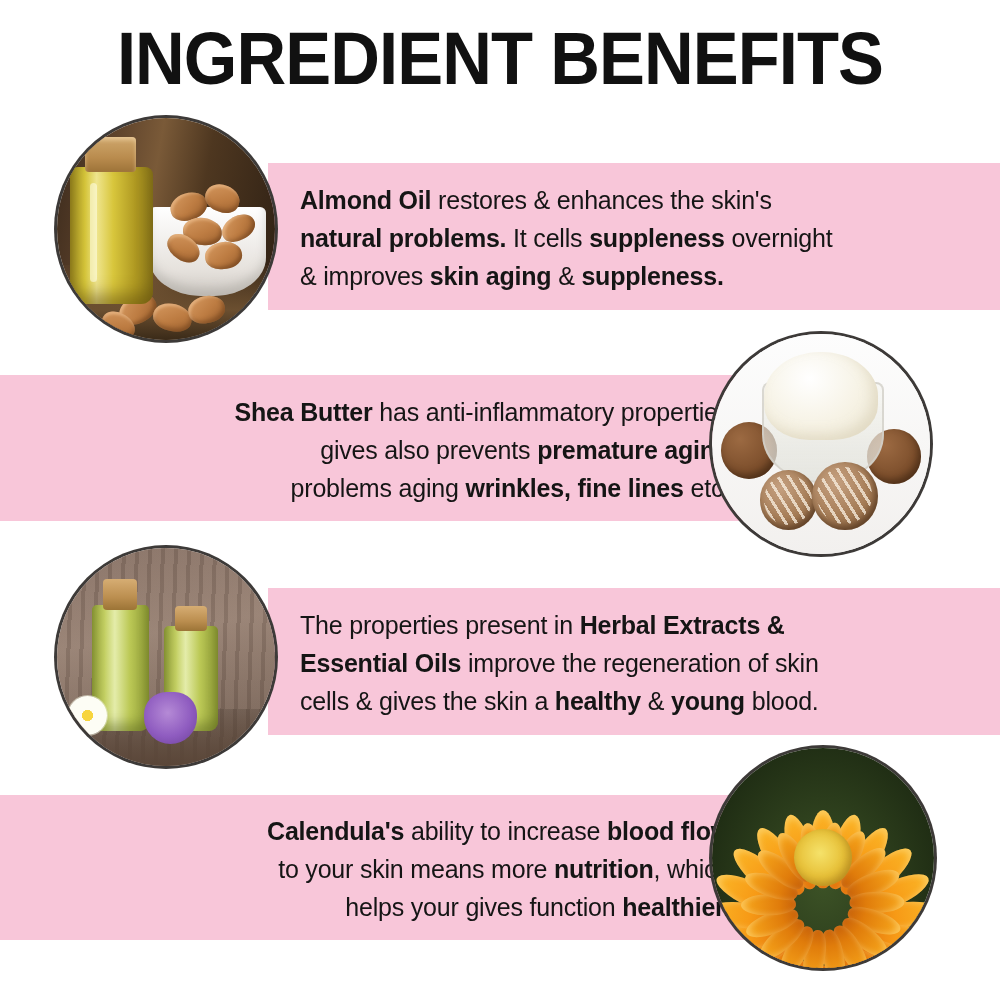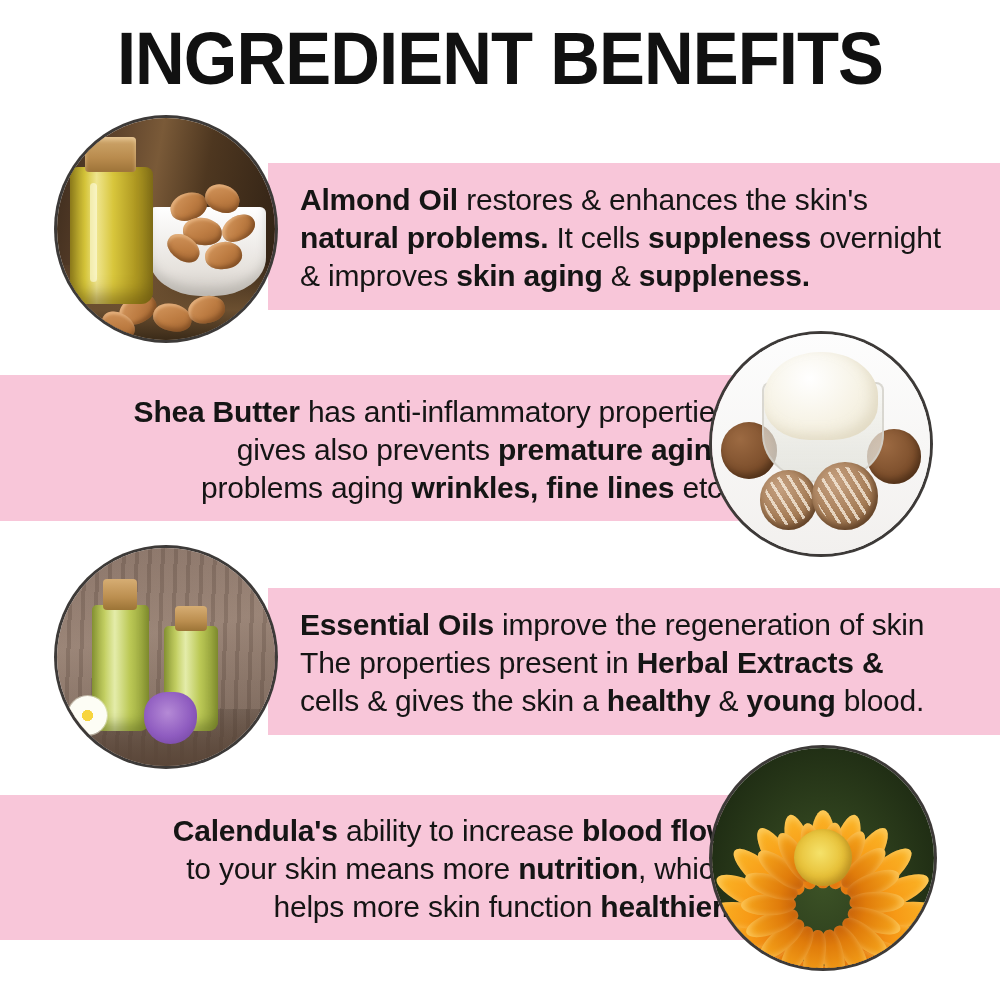--- a/index.html
+++ b/index.html
@@ -31,21 +31,21 @@
   .band{position:absolute;background:#f8c6d9;}
   .band-1{left:268px;top:163px;width:732px;height:147px;}
   .band-2{left:0px;top:375px;width:770px;height:146px;}
   .band-3{left:268px;top:588px;width:732px;height:147px;}
   .band-4{left:0px;top:795px;width:770px;height:145px;}
 
   
   .copy{
     position:absolute;
     font-family:"Liberation Sans", sans-serif;
-    font-size:30px;
+    font-size:25px;
     line-height:38px;
     color:#151515;
     letter-spacing:-0.2px;
   }
   .copy b{font-weight:bold;}
   .copy-1{left:300px;top:181px;width:690px;text-align:left;}
   .copy-2{left:20px;top:393px;width:710px;text-align:right;}
   .copy-3{left:300px;top:606px;width:690px;text-align:left;}
   .copy-4{left:20px;top:812px;width:710px;text-align:right;}
 
@@ -210,28 +210,28 @@
       <div><b>Almond Oil</b><span> restores &amp; enhances the skin's</span></div>
       <div><b>natural problems.</b><span> It cells </span><b>suppleness</b><span> overnight</span></div>
       <div><span>&amp; improves </span><b>skin aging</b><span> &amp; </span><b>suppleness.</b></div>
     </div>
   <div class="copy copy-2">
       <div><b>Shea Butter</b><span> has anti-inflammatory properties</span></div>
       <div><span>gives also prevents </span><b>premature aging</b></div>
       <div><span>problems aging </span><b>wrinkles, fine lines</b><span> etc.</span></div>
     </div>
   <div class="copy copy-3">
+      <div><span>The properties present in </span><b>Herbal Extracts &amp;</b></div>
       <div><b>Essential Oils</b><span> improve the regeneration of skin</span></div>
-      <div><span>The properties present in </span><b>Herbal Extracts &amp;</b></div>
       <div><span>cells &amp; gives the skin a </span><b>healthy</b><span> &amp; </span><b>young</b><span> blood.</span></div>
     </div>
   <div class="copy copy-4">
       <div><b>Calendula's</b><span> ability to increase </span><b>blood flow</b></div>
       <div><span>to your skin means more </span><b>nutrition</b><span>, which</span></div>
-      <div><span>helps more skin function </span><b>healthier.</b></div>
+      <div><span>helps your gives function </span><b>healthier.</b></div>
     </div>
 
   <div class="photo p-almond">
     <div class="scene">
       <div class="alm-bg"></div>
       <div class="alm-bowl"></div>
       <div class="nuts">
         <div class="nut" style="left:52%;top:34%;width:17%;height:12%;transform:rotate(-18deg);"></div>
         <div class="nut" style="left:68%;top:30%;width:16%;height:12%;transform:rotate(22deg);"></div>
         <div class="nut" style="left:58%;top:45%;width:18%;height:12%;transform:rotate(8deg);"></div>

